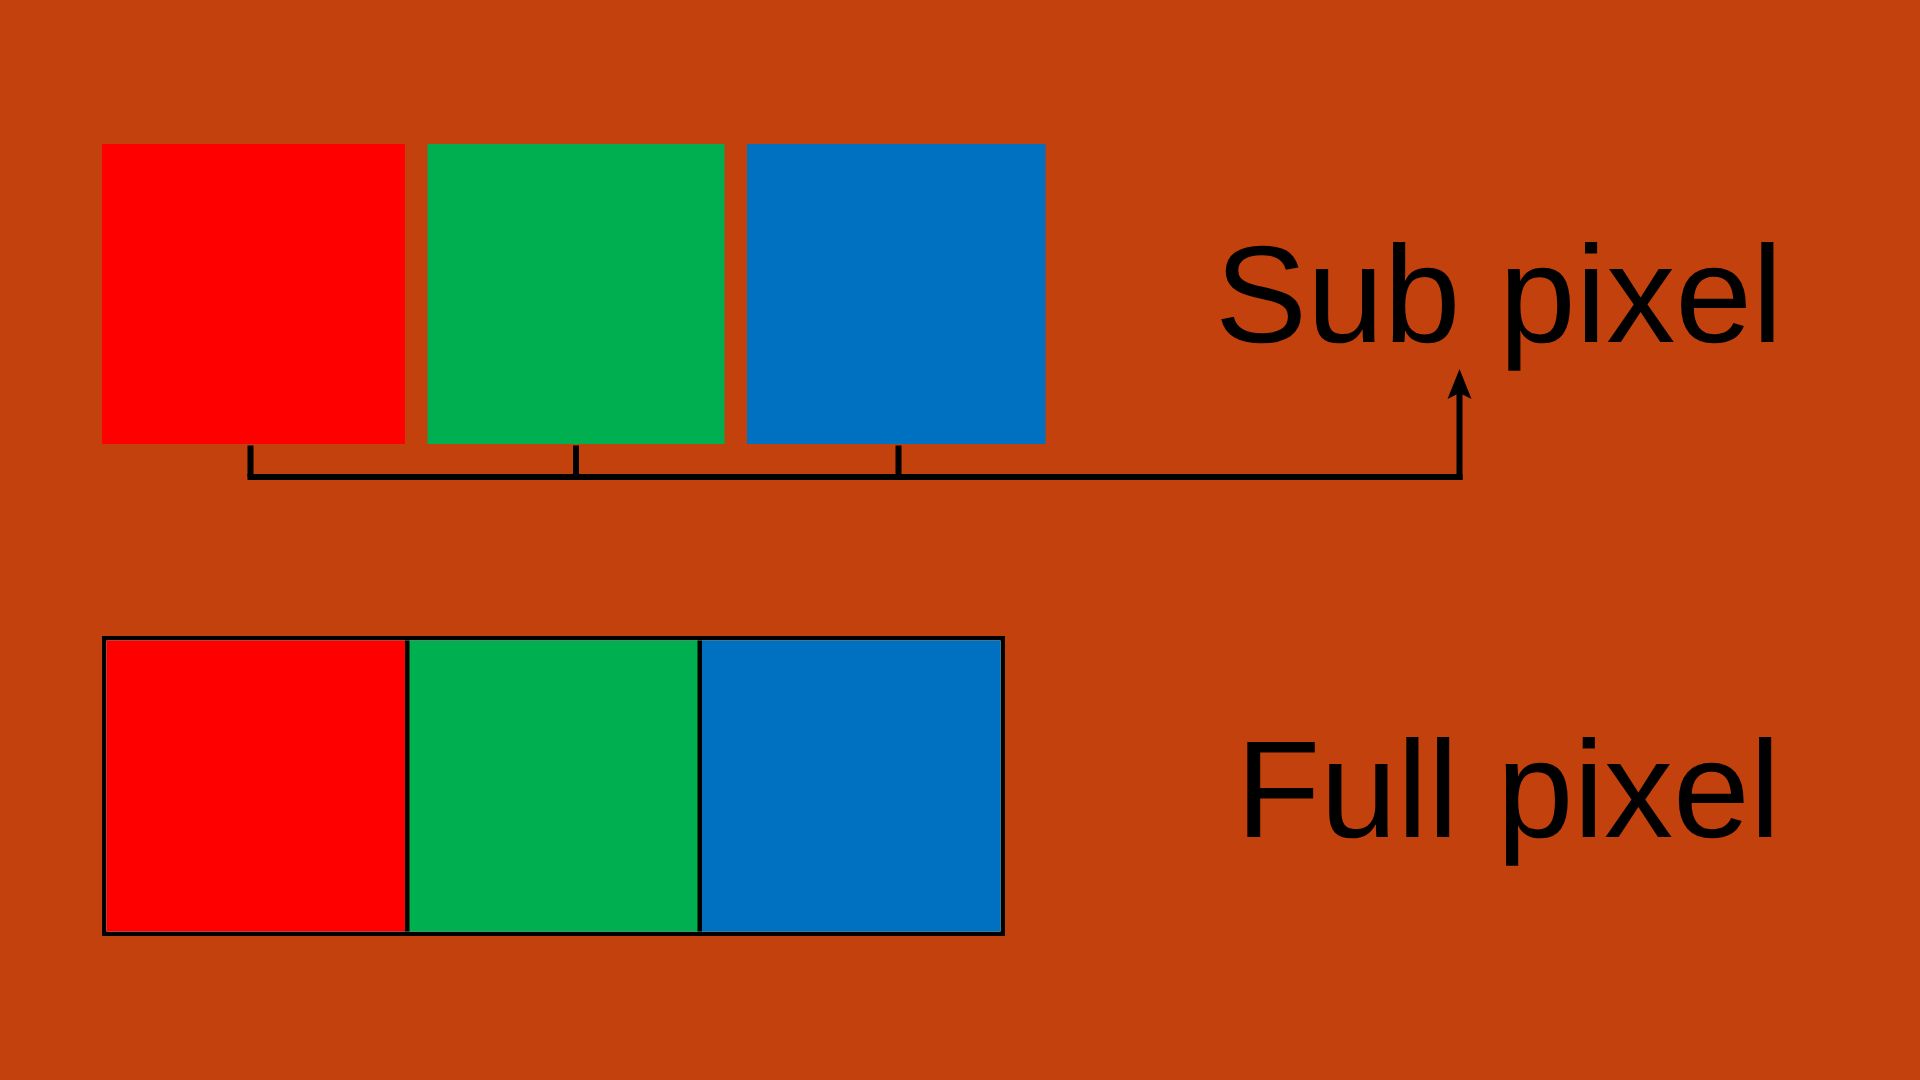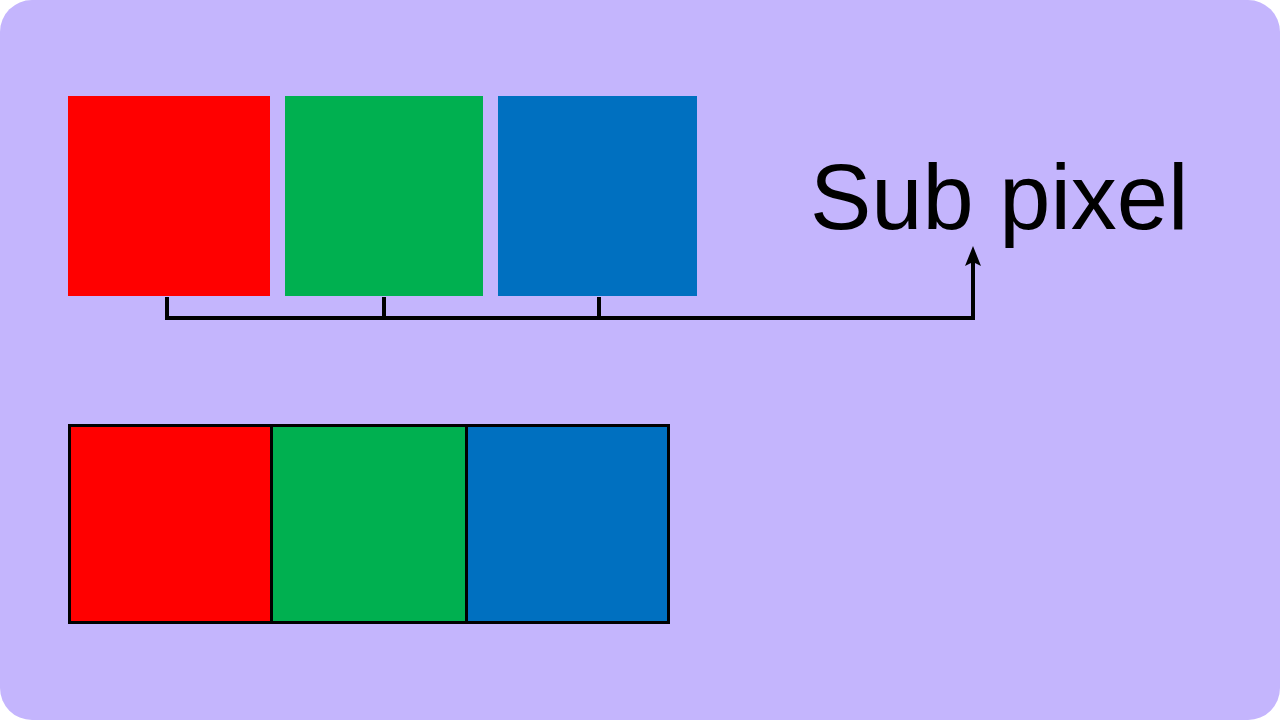--- a/index.html
+++ b/index.html
@@ -78,21 +78,21 @@
     color: #000000;
     white-space: nowrap;
     letter-spacing: 0px;
   }
   .label-sub  { left: 810px; top: 151px; }
   .label-full { left: 824px; top: 481px; }
 </style>
 </head>
 <body>
 
-<div id="canvas" style="background: #c4b5fd; border-radius: 32px;">
+<div id="canvas" style="background: #c2410c;">
 
   <div class="subpixel-group">
 
     <div class="sub-swatch red" style="background:#FF0000;"></div>
 
     <div class="sub-swatch green" style="background:#00B050;"></div>
 
     <div class="sub-swatch blue" style="background:#0070C0;"></div>
 
     <svg class="connector" viewBox="0 0 1280 340" width="1280" height="340">
@@ -112,14 +112,15 @@
 
     <div class="big-label label-sub">Sub pixel</div>
   </div>
 
   <div class="fullpixel-block" style="border-color: rgb(0, 0, 0);">
     <div class="full-band red" style="background:#FF0000;"></div>
     <div class="full-band green" style="background: rgb(0, 176, 80); border-left-color: rgb(0, 0, 0); border-right-color: rgb(0, 0, 0);"></div>
     <div class="full-band blue" style="background:#0070C0;"></div>
   </div>
 
+  <div class="big-label label-full">Full pixel</div>
 
 </div>
 
 </body></html>

